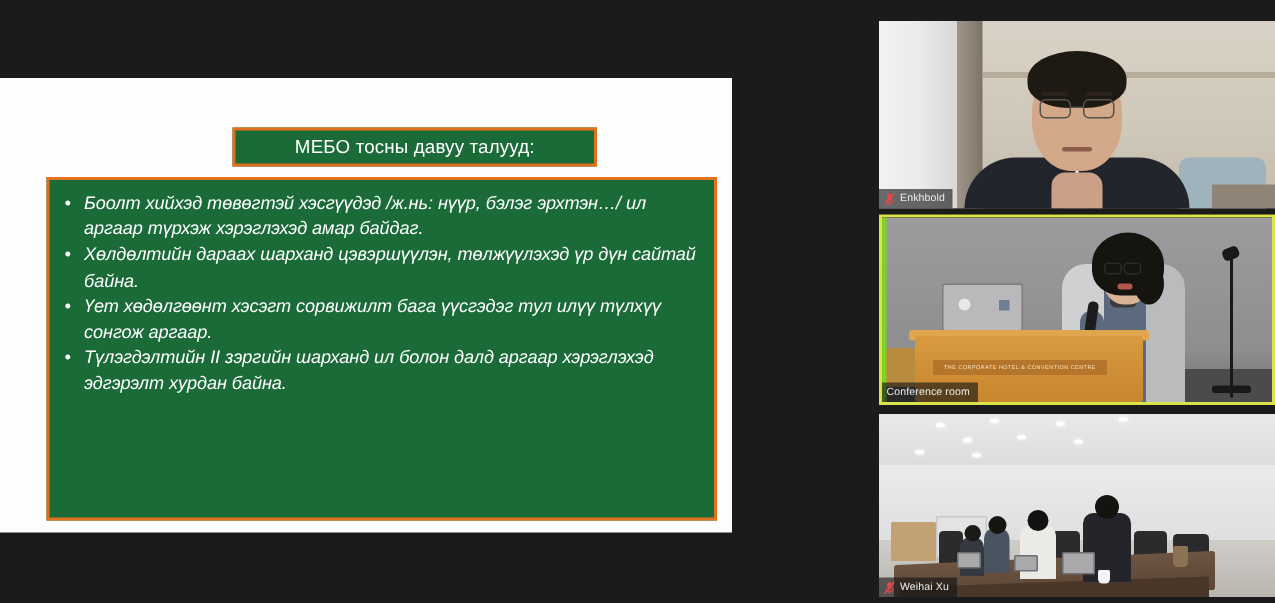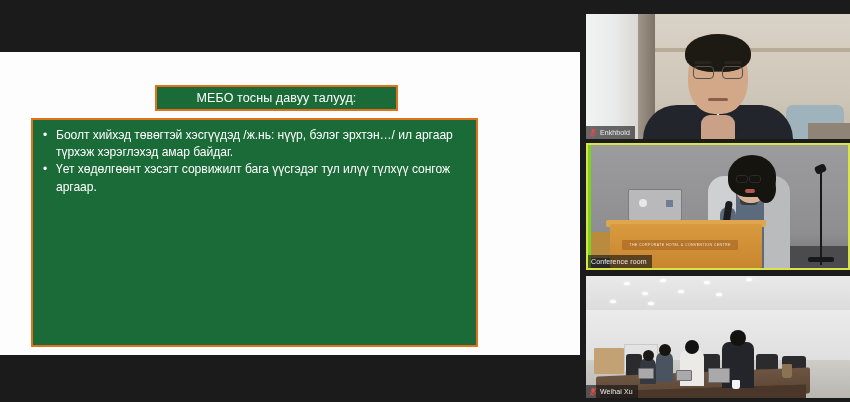--- a/index.html
+++ b/index.html
@@ -28,21 +28,21 @@
     width: 580px;
     height: 402px;
     background: #1b1b1b;
     overflow: hidden;
   }
 
   .slide {
     position: absolute;
     left: 0;
     top: 52px;
-    width: 580px;
+    width: 488px;
     height: 303px;
     background: #fdfdfd;
     overflow: hidden;
   }
 
   .slide-title-box {
     position: absolute;
     left: 155px;
     top: 33px;
     width: 243px;
@@ -68,20 +68,21 @@
     top: 66px;
     width: 447px;
     height: 229px;
     background: #1a6b38;
     border: 2px solid #e2701c;
     padding: 7px 10px 7px 7px;
   }
 
   .bullet-list {
     list-style: none;
+    font-style: italic;
   }
 
   .bullet-item {
     position: relative;
     color: #ffffff;
     font-size: 12.1px;
     line-height: 17.2px;
     padding-left: 16px;
     margin-bottom: 0px;
     letter-spacing: -0.05px;
@@ -232,21 +233,23 @@
   <div class="share-stage">
     <div class="slide">
 
       <div class="slide-title-box">
         <span class="slide-title-text">МЕБО тосны давуу талууд:</span>
       </div>
 
       <div class="slide-body-box">
         <ul class="bullet-list">
           <li class="bullet-item">Боолт хийхэд төвөгтэй хэсгүүдэд /ж.нь: нүүр, бэлэг эрхтэн…/ ил аргаар түрхэж хэрэглэхэд амар байдаг.</li>
+          <li class="bullet-item">Хөлдөлтийн дараах шарханд цэвэршүүлэн, төлжүүлэхэд үр дүн сайтай байна.</li>
           <li class="bullet-item">Үет хөдөлгөөнт хэсэгт сорвижилт бага үүсгэдэг тул илүү түлхүү сонгож аргаар.</li>
+          <li class="bullet-item">Түлэгдэлтийн II зэргийн шарханд ил болон далд аргаар хэрэглэхэд эдгэрэлт хурдан байна.</li>
         </ul>
       </div>
 
     </div>
   </div>
 
   <div class="video-column">
 
     <div class="video-tile tile-1">
       <div class="tile-inner">

